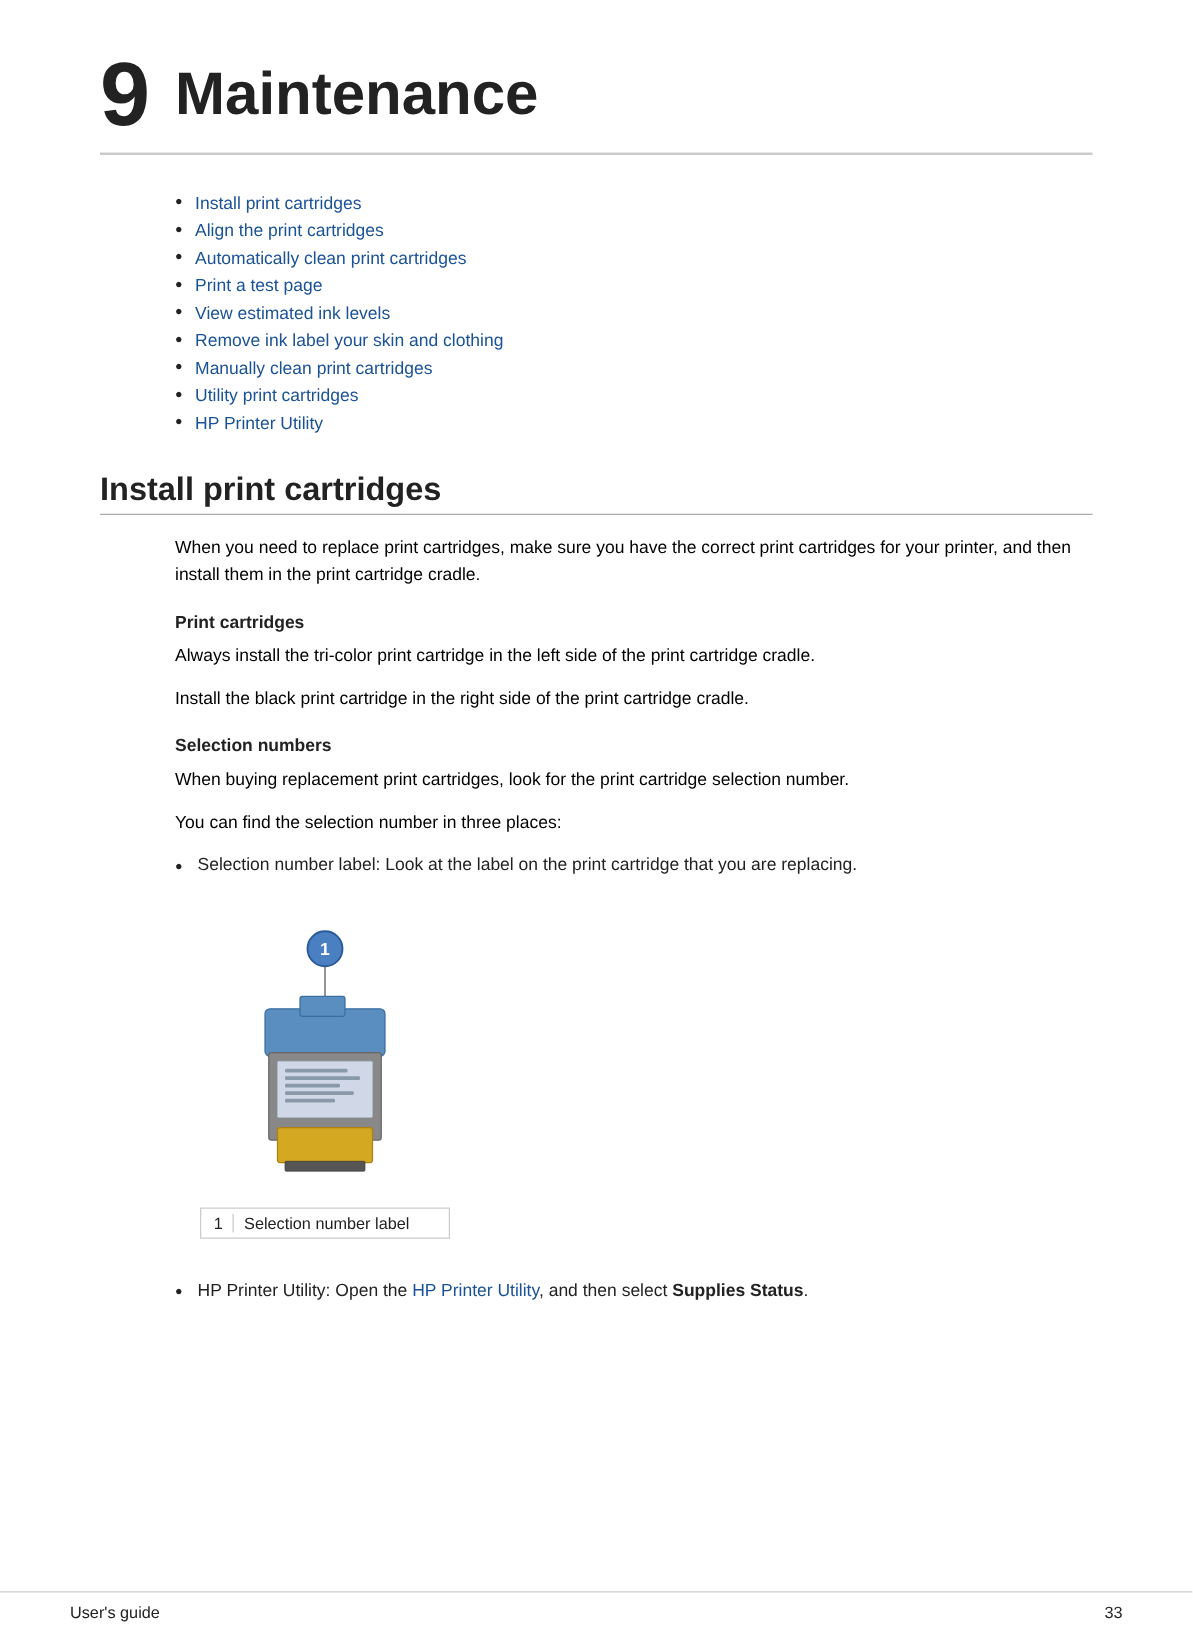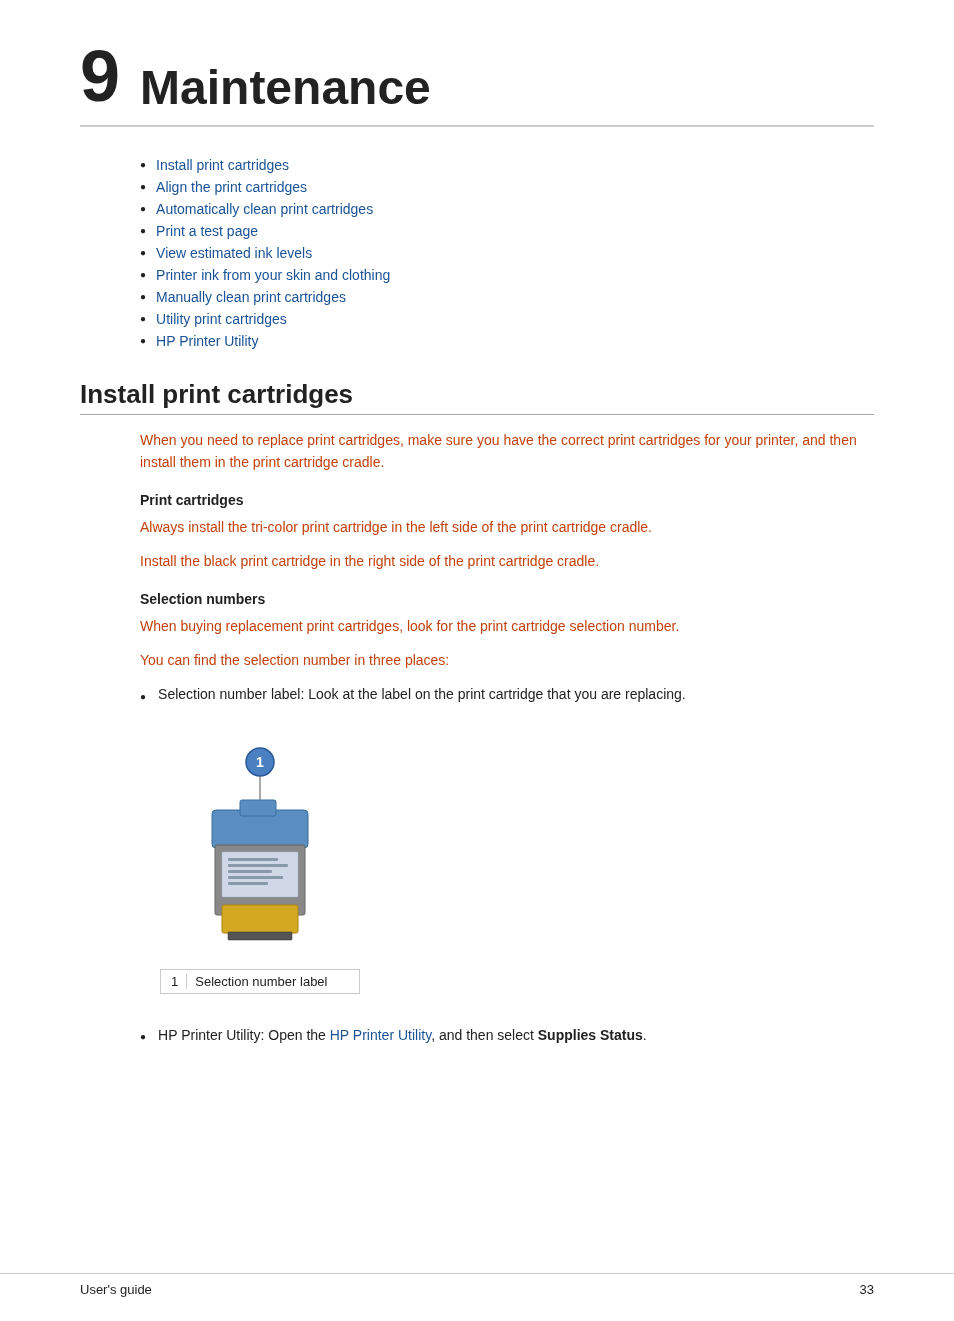--- a/index.html
+++ b/index.html
@@ -37,21 +37,21 @@
       font-weight: bold;
       color: #222;
       margin-right: 20px;
       line-height: 1;
     }
 
     .chapter-title {
       font-size: 48px;
       font-weight: bold;
       color: #222;
-      margin-top: 20px;
+      margin-top: 8px;
     }
 
     
     .toc-list {
       list-style: none;
       margin: 20px 0 30px 60px;
     }
 
     .toc-list li {
       display: flex;
@@ -86,21 +86,21 @@
 
     
     .section-content {
       margin-left: 60px;
     }
 
     .section-content p {
       font-size: 14px;
       line-height: 1.6;
       margin-bottom: 12px;
-      color: #c2410c;
+      color: #000000;
     }
 
     
     .subsection-heading {
       font-size: 14px;
       font-weight: bold;
       color: #222;
       margin-bottom: 8px;
       margin-top: 18px;
     }
@@ -165,21 +165,21 @@
 
     
     .page-footer {
       position: absolute;
       bottom: 24px;
       left: 0;
       right: 0;
       display: flex;
       justify-content: space-between;
       align-items: center;
-      padding: 0 80px;
+      padding: 0 56px;
       border-top: 1px solid #ccc;
       padding-top: 8px;
       font-size: 13px;
       color: #222;
     }
   </style>
 </head>
 <body>
 
 <div class="page">
@@ -199,21 +199,21 @@
       <li>
         <a href="#auto-clean">Automatically clean print cartridges</a>
       </li>
       <li>
         <a href="#test-page">Print a test page</a>
       </li>
       <li>
         <a href="#ink-levels">View estimated ink levels</a>
       </li>
       <li>
-        <a href="#remove-ink">Printer ink from your skin and clothing</a>
+        <a href="#remove-ink">Remove ink label your skin and clothing</a>
       </li>
       <li>
         <a href="#manual-clean">Manually clean print cartridges</a>
       </li>
       <li>
         <a href="#maintain">Utility print cartridges</a>
       </li>
       <li>
         <a href="#hp-utility">HP Printer Utility</a>
       </li>

